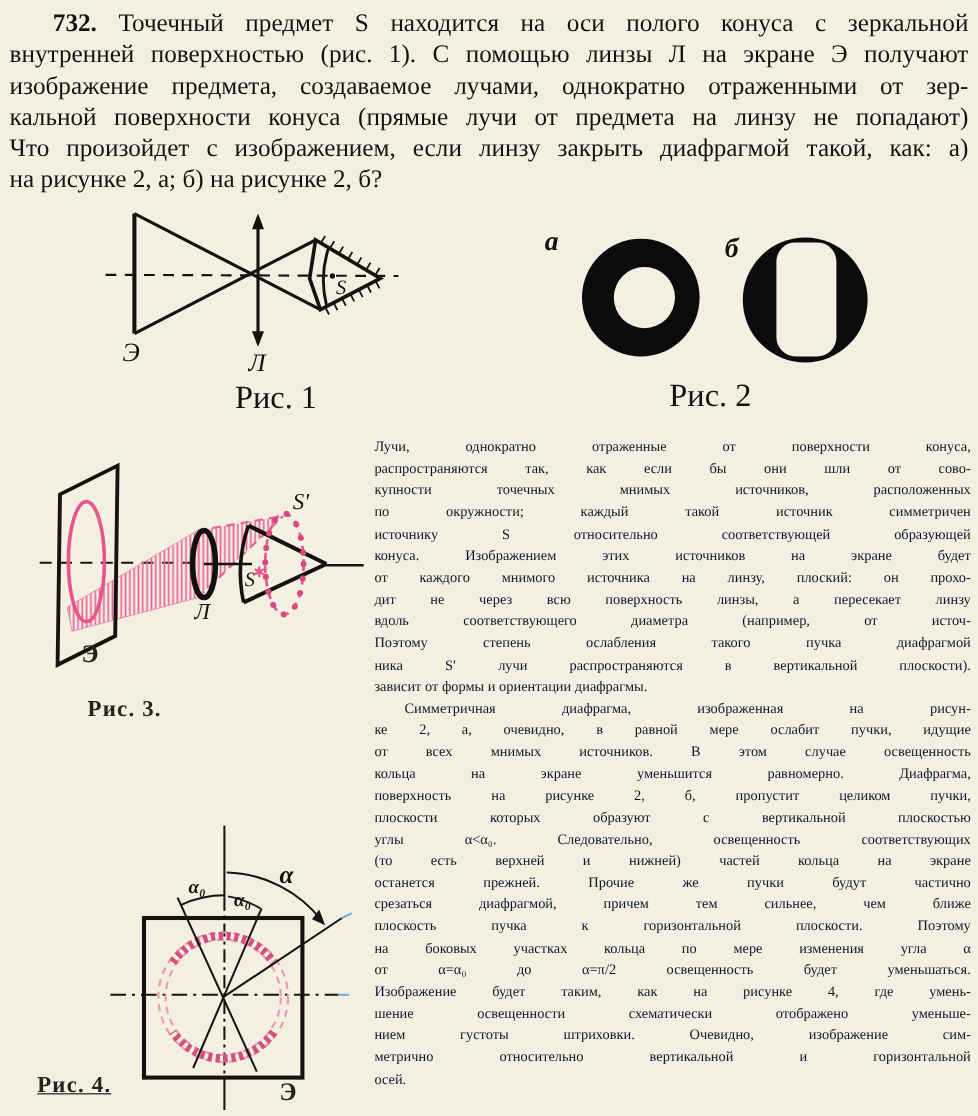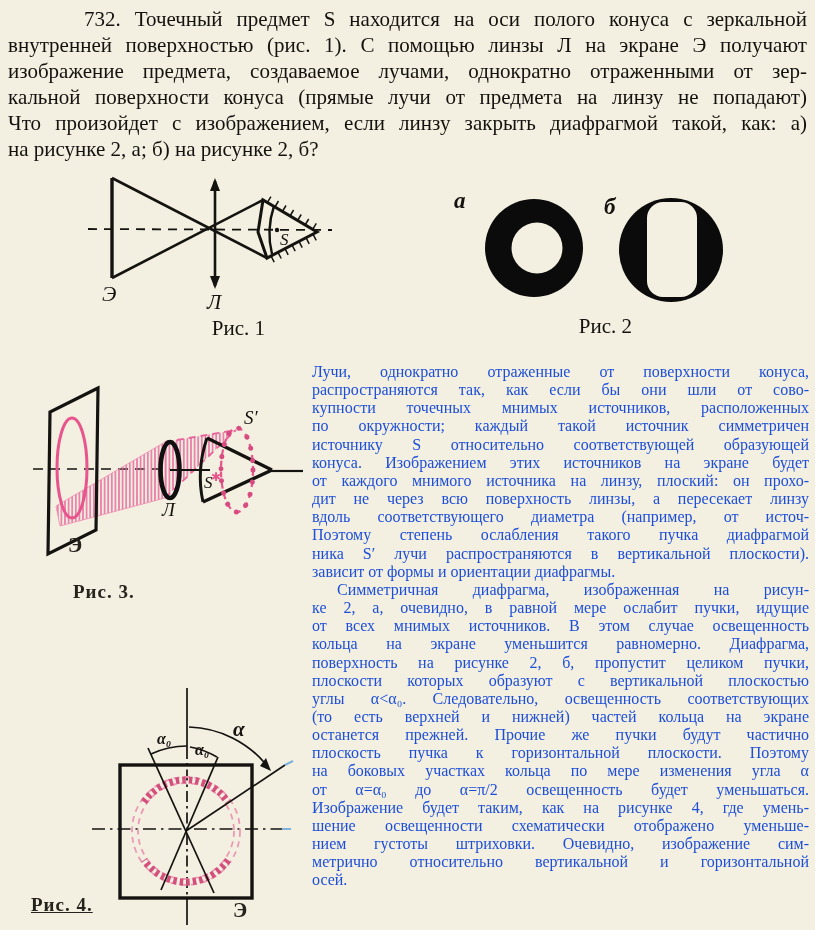--- a/index.html
+++ b/index.html
@@ -10,31 +10,31 @@
   }
   .abs{position:absolute;}
   
   .problem{
     left:8px;top:6px;width:799px;
     font-size:21px;line-height:26px;color:#14110e;
   }
   .pline{text-align:justify;text-align-last:justify;white-space:normal;}
   .pline.first{text-indent:36px;}
   .pline.end{text-align-last:left;}
-  .pnum{font-weight:normal;margin-left:40px;}
+  .pnum{font-weight:bold;}
   
   .solution{
     left:312px;top:363px;width:497px;
-    font-size:16px;line-height:18.15px;color:#1d4ed8;
+    font-size:12px;line-height:18.15px;color:#0f172a;
   }
   .sline{text-align:justify;text-align-last:justify;}
   .sline.end{text-align-last:left;}
   .sline.indent{text-indent:25px;}
   
-  .fig-cap{font-size:21px;color:#14110e;text-align:right;}
+  .fig-cap{font-size:27px;color:#14110e;text-align:center;}
   .fig-cap-b{font-size:19px;font-weight:bold;color:#26221d;letter-spacing:1px;}
   
   svg{display:block;}
   .ink{stroke:#151310;fill:none;}
   .lbl{font-family:"Liberation Serif","DejaVu Serif",serif;font-style:italic;fill:#14110e;}
   .lblb{font-family:"Liberation Serif","DejaVu Serif",serif;font-weight:bold;fill:#26221d;}
 </style>
 </head>
 <body>
 
@@ -148,20 +148,21 @@
     <div class="sline end">зависит от формы и ориентации диафрагмы.</div>
     <div class="sline indent">Симметричная диафрагма, изображенная на рисун-</div>
     <div class="sline">ке 2, а, очевидно, в равной мере ослабит пучки, идущие</div>
     <div class="sline">от всех мнимых источников. В этом случае освещенность</div>
     <div class="sline">кольца на экране уменьшится равномерно. Диафрагма,</div>
     <div class="sline">поверхность на рисунке 2, б, пропустит целиком пучки,</div>
     <div class="sline">плоскости которых образуют с вертикальной плоскостью</div>
     <div class="sline">углы α&lt;α₀. Следовательно, освещенность соответствующих</div>
     <div class="sline">(то есть верхней и нижней) частей кольца на экране</div>
     <div class="sline">останется прежней. Прочие же пучки будут частично</div>
+    <div class="sline">срезаться диафрагмой, причем тем сильнее, чем ближе</div>
     <div class="sline">плоскость пучка к горизонтальной плоскости. Поэтому</div>
     <div class="sline">на боковых участках кольца по мере изменения угла α</div>
     <div class="sline">от α=α₀ до α=π/2 освещенность будет уменьшаться.</div>
     <div class="sline">Изображение будет таким, как на рисунке 4, где умень-</div>
     <div class="sline">шение освещенности схематически отображено уменьше-</div>
     <div class="sline">нием густоты штриховки. Очевидно, изображение сим-</div>
     <div class="sline">метрично относительно вертикальной и горизонтальной</div>
     <div class="sline end">осей.</div>
   </div>
 

